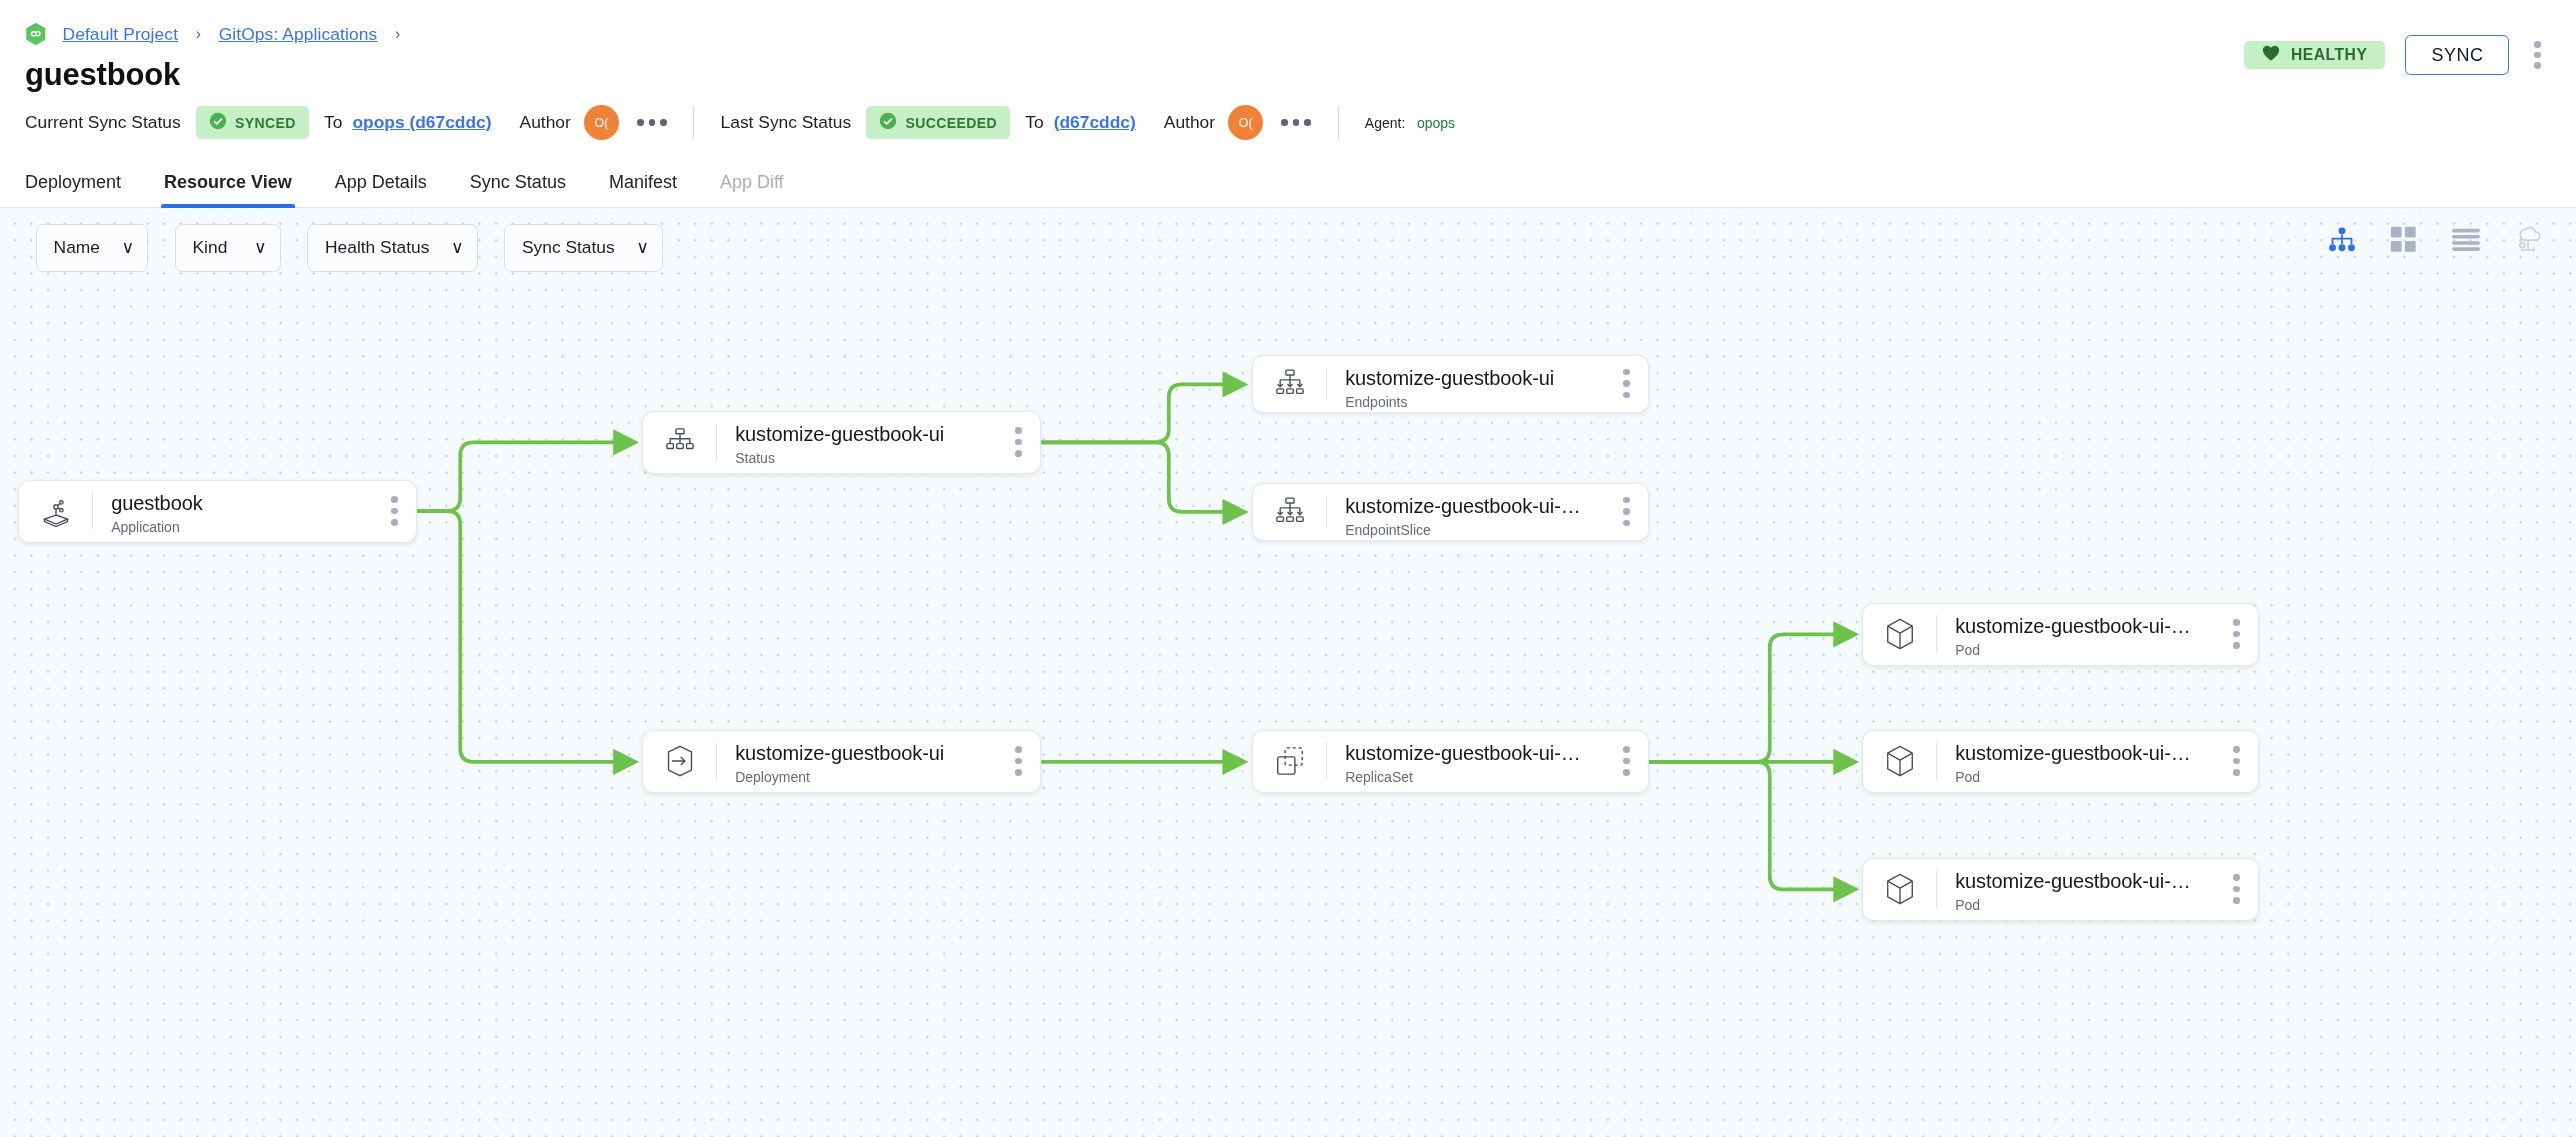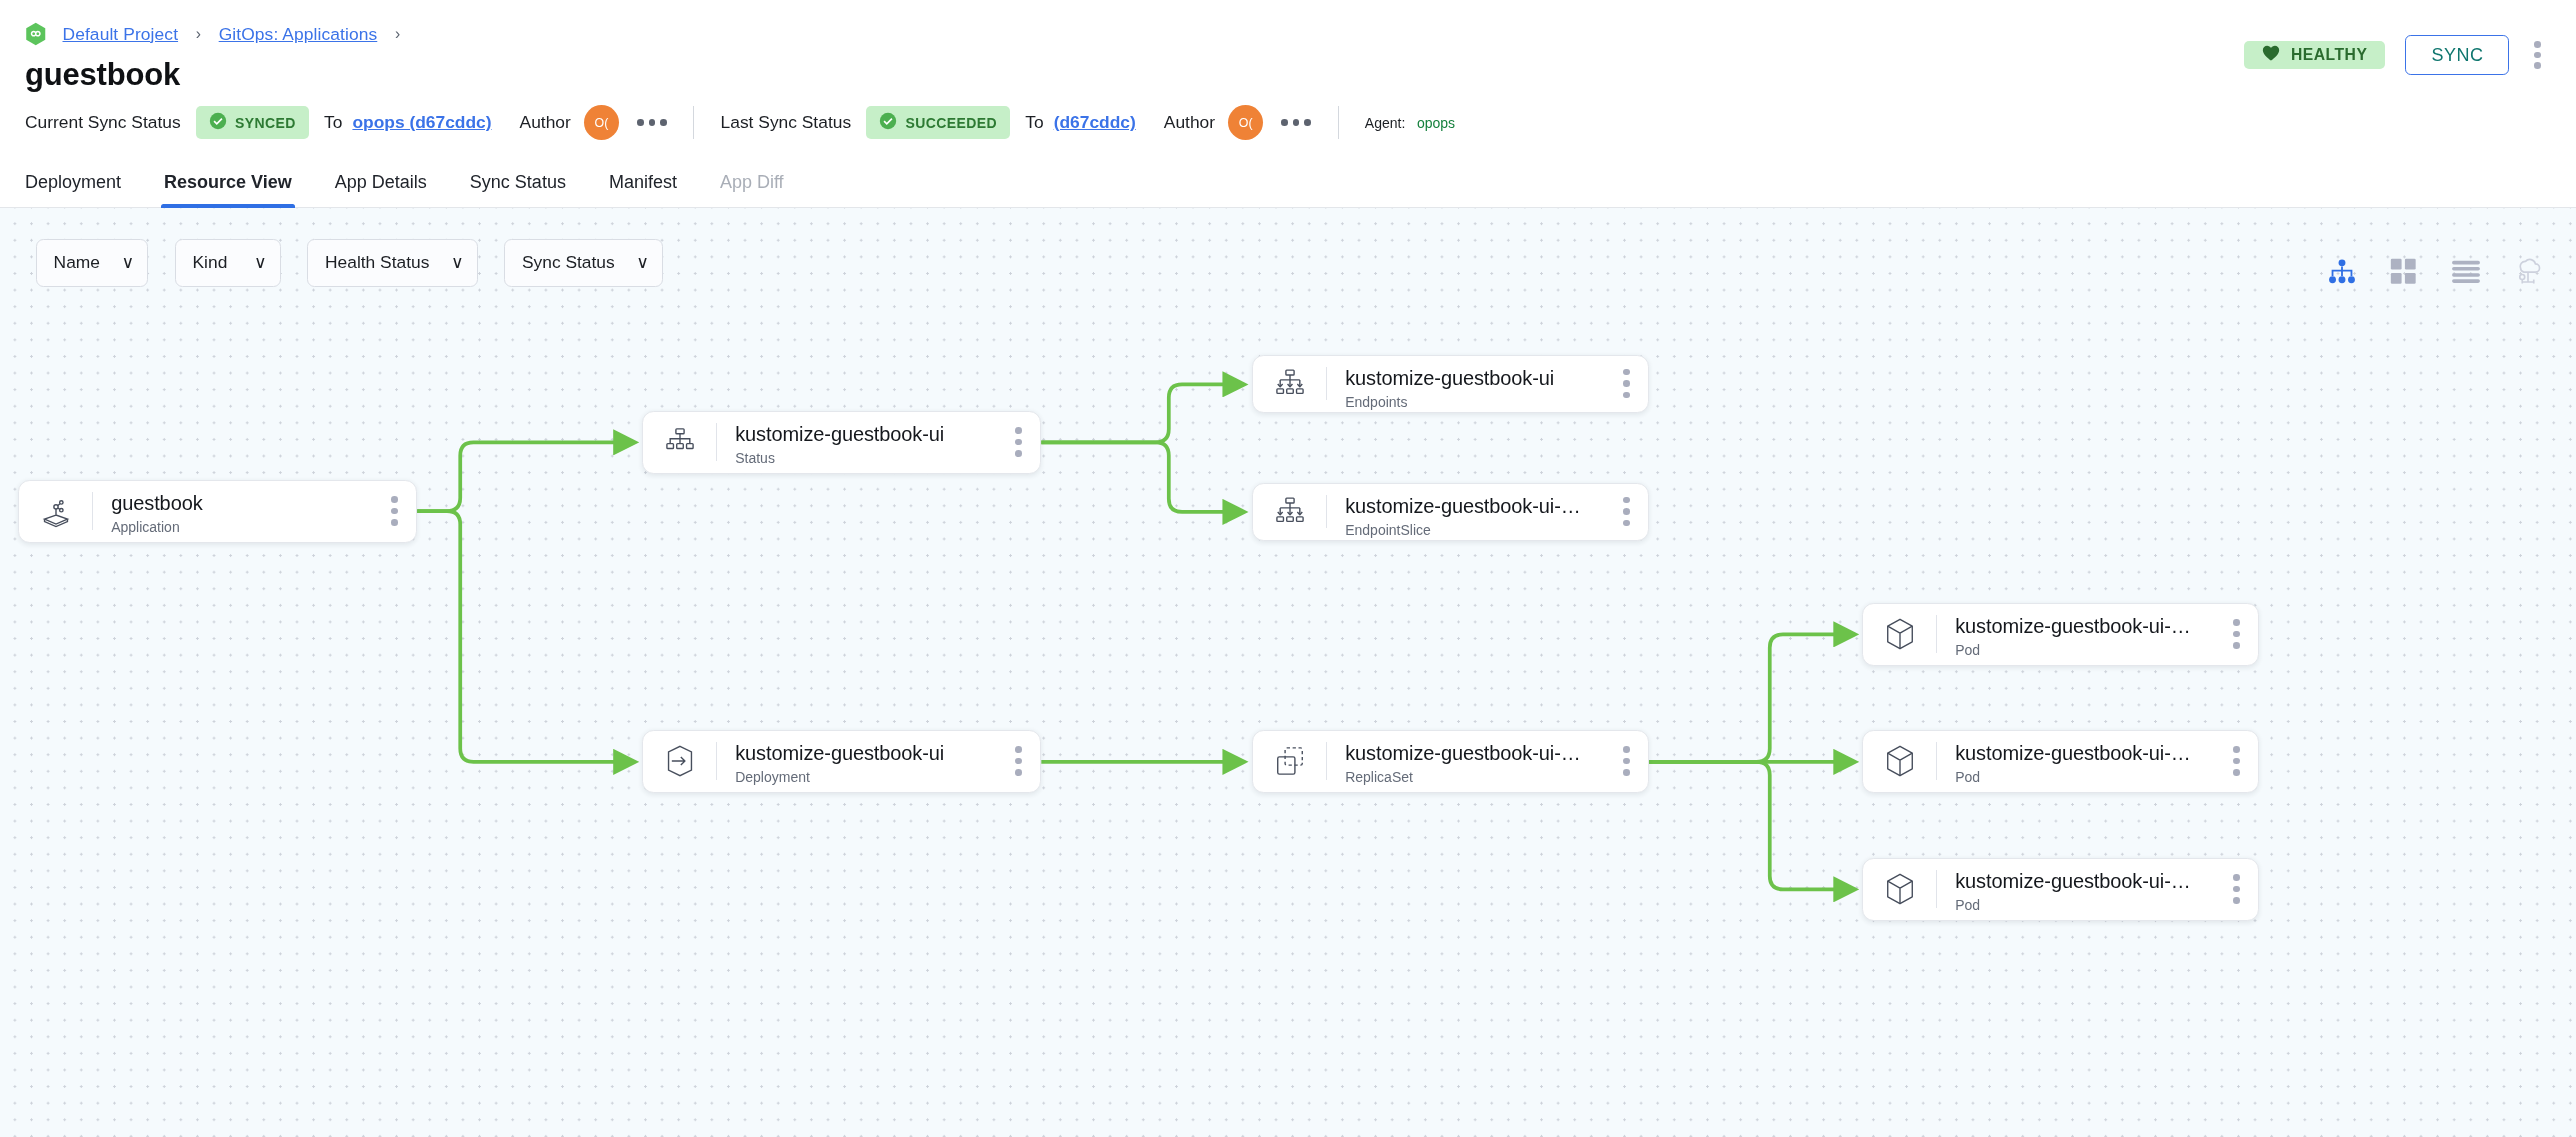--- a/index.html
+++ b/index.html
@@ -30,21 +30,21 @@
     position: absolute; top: 35px; right: 30px;
     display: flex; align-items: center; gap: 20px;
   }
   .pill-healthy {
     background: #c6efc8; color: #2a6b2e;
     border-radius: 5px; height: 28px;
     display: flex; align-items: center; gap: 10.8px;
     padding: 0 18px; font-size: 15.7px; font-weight: 700; letter-spacing: 0.5px;
   }
   .btn-sync {
-    border: 1.7px solid #3b73e8; color: #0f766e; background: #fff;
+    border: 1.7px solid #3b73e8; color: #0f172a; background: #fff;
     border-radius: 5.8px; height: 40px; padding: 0 25px;
     font-size: 18px; font-weight: 500; letter-spacing: 0.5px;
     display: flex; align-items: center; cursor: pointer;
   }
   .kebab-v { display: flex; flex-direction: column; gap: 4.1px; padding: 5px; cursor: pointer; }
   .kebab-v i { width: 6.6px; height: 6.6px; border-radius: 50%; background: #a9adbd; display: block; }
 
   
   .statusbar {
     display: flex; align-items: center;
@@ -91,22 +91,22 @@
   
   .canvas {
     position: relative; flex: 1;
     background-color: #f5fafd;
     background-image: radial-gradient(#cdd2da 1.1px, transparent 1.1px);
     background-size: 16.6px 16.6px;
     background-position: 6.6px 7.4px;
     overflow: hidden;
   }
   .toolbar {
-    position: absolute; left: 0; right: 0; top: 9px; height: 70px;
-    display: flex; align-items: flex-end; padding: 0 33px 0 36px; z-index: 5;
+    position: absolute; left: 0; right: 0; top: 16px; height: 70px;
+    display: flex; align-items: flex-start; padding: 0 33px 0 36px; z-index: 5;
   }
   .select {
     height: 48px; min-width: 106px; background: #fbfcfe;
     border: 1.7px solid #d9dde4; border-radius: 7.4px;
     display: flex; align-items: center; justify-content: space-between;
     padding: 0 13.2px 0 16.6px; margin-right: 26.5px; cursor: pointer;
   }
   .select span { font-size: 17.4px; color: #1c1f24; white-space: nowrap; }
   .chev { margin-left: 21.5px; color: #7b8190; font-size: 13.2px; line-height: 1; }
   .view-icons { margin-left: auto; display: flex; align-items: center; gap: 31px; }

